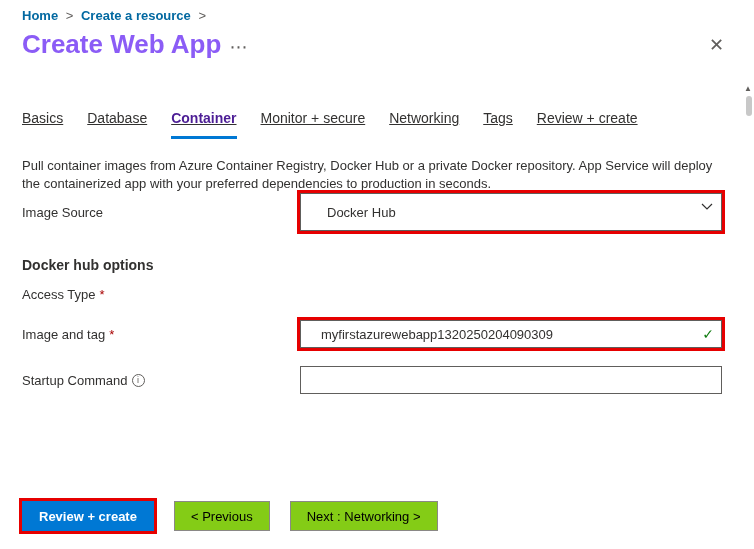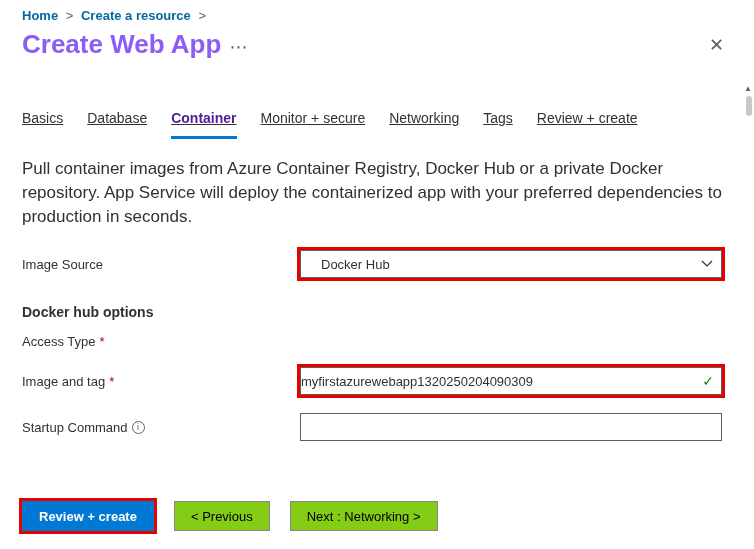--- a/index.html
+++ b/index.html
@@ -8,28 +8,28 @@
 .breadcrumb a { color: #0369a1; text-decoration: none; font-weight: bold; }
 .breadcrumb .sep { color: #605e5c; margin: 0 4px; }
 .header-row { display:flex; align-items:center; justify-content:space-between; padding: 4px 22px 0; }
 .page-title { font-size: 26px; font-weight: 600; color: #8b5cf6; }
 .dots { font-size: 18px; color: #605e5c; margin-left: 8px; }
 .close-btn { font-size: 18px; color: #605e5c; background:none; border:none; cursor:pointer; padding:4px 8px; }
 .scroll-area { position: absolute; top: 92px; bottom: 75px; left:0; right:0; padding: 14px 22px 0; }
 .tabs { display:flex; gap: 24px; border-bottom: 0; margin-bottom: 18px; font-size: 14px; text-decoration: underline; }
 .tab { padding: 4px 0 10px; color: #323130; cursor: pointer; }
 .tab.active { color: #4c1d95; font-weight:600; border-bottom: 3px solid #0078d4; }
-.desc { font-size: 17px; color: #323130; line-height: 1.4; margin-bottom: 22px; max-width: 700px; }
+.desc { font-size: 13px; color: #323130; line-height: 1.4; max-width: 700px; }
 .form-row { display:flex; align-items:center; margin-bottom: 18px; }
 .form-row .label { width: 278px; font-size: 13px; color: #323130; display:flex; align-items:center; gap:4px; }
 .req { color: #a80000; }
 .control { position: relative; width: 422px; }
-.select, .input { width: 100%; height: 28px; border: 1px solid #605e5c; font-size: 13px; padding: 0 28px 0 0; background:#fff; color:#323130; }
+.select, .input { width: 100%; height: 28px; border: 1px solid #605e5c; font-size: 13px; padding: 0 28px 0 20px; background:#fff; color:#323130; }
 .select .chev, .chev-icon { position:absolute; right:8px; top:7px; }
-.select-box { display:flex; align-items:center; height:28px; border:1px solid #605e5c; padding:0 28px 0 20px; font-size:13px; position:relative; background:#fff; cursor:pointer; }
+.select-box { display:flex; align-items:center; height:38px; border:1px solid #605e5c; padding:0 28px 0 26px; font-size:13px; position:relative; background:#fff; cursor:pointer; }
 .highlight-red { outline: 3px solid #e60000; outline-offset: 0px; }
 .section-title { font-size: 14px; font-weight: 600; margin: 26px 0 14px; }
 .valid-check { position:absolute; right:8px; top:6px; color:#107c10; font-size:14px; }
 .info-icon { display:inline-block; width:13px; height:13px; border:1px solid #605e5c; border-radius:50%; font-size:9px; line-height:11px; text-align:center; color:#605e5c; }
 .footer { position:absolute; bottom:0; left:0; right:0; padding: 16px 22px 18px; background:#fff; display:flex; gap: 20px; align-items:center; }
 .btn { height:30px; font-size:13px; padding: 0 16px; border:1px solid #8a8886; background:#84cc16; cursor:pointer; }
 .btn.primary { background:#0078d4; color:#fff; border:1px solid #0078d4; font-weight:600; }
 .scrollbar-indicator { position:absolute; right:2px; top:96px; width:6px; height:20px; background:#c8c8c8; border-radius:3px; }
 .scrollup { position:absolute; right:2px; top:84px; font-size:8px; color:#605e5c; }
 svg.chev { width:12px; height:12px; }

